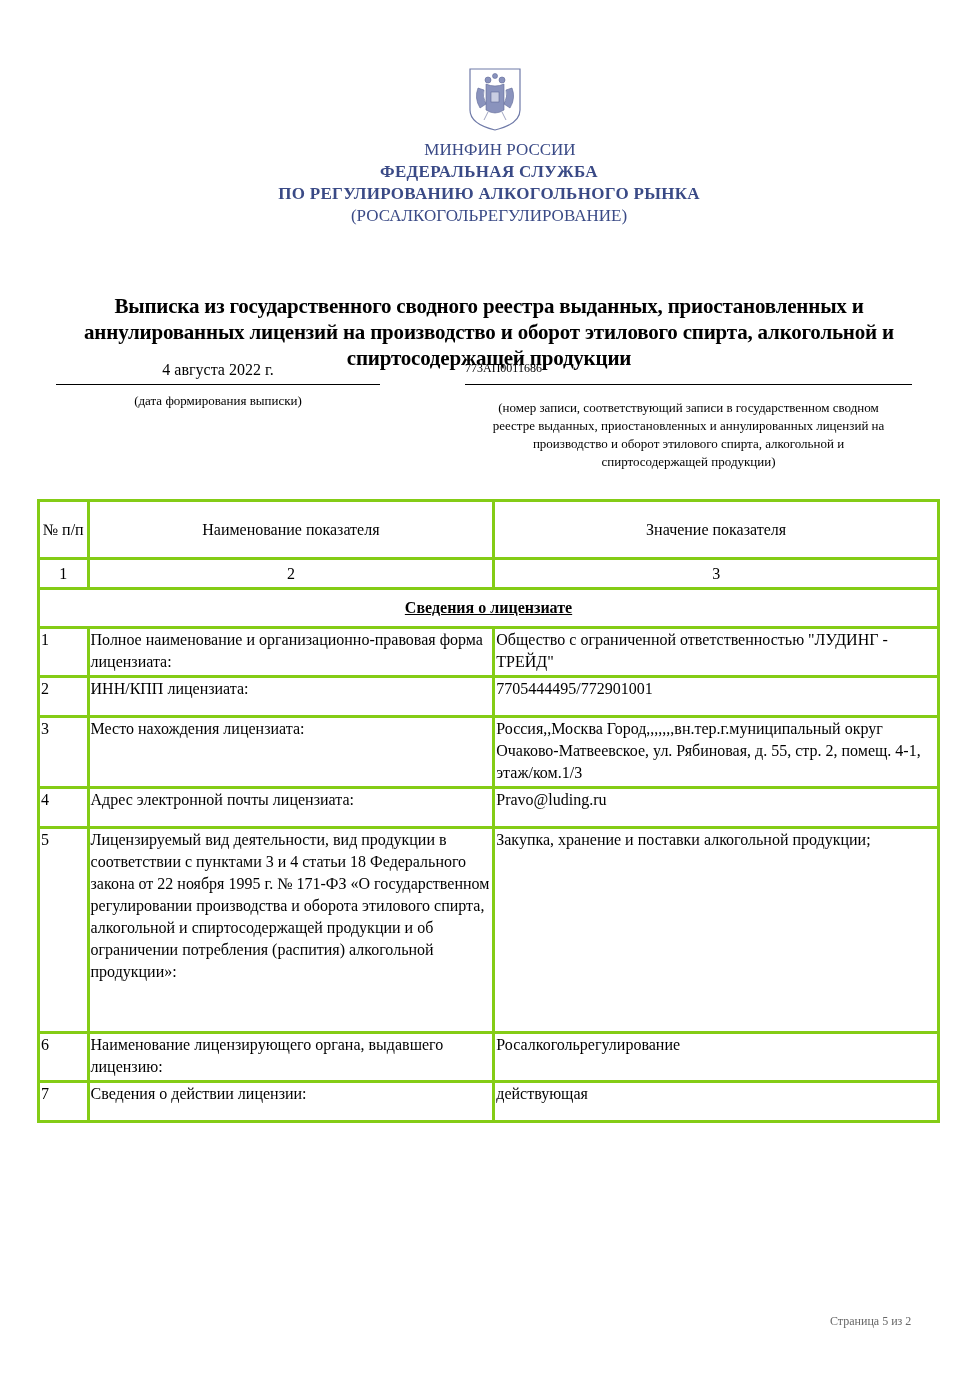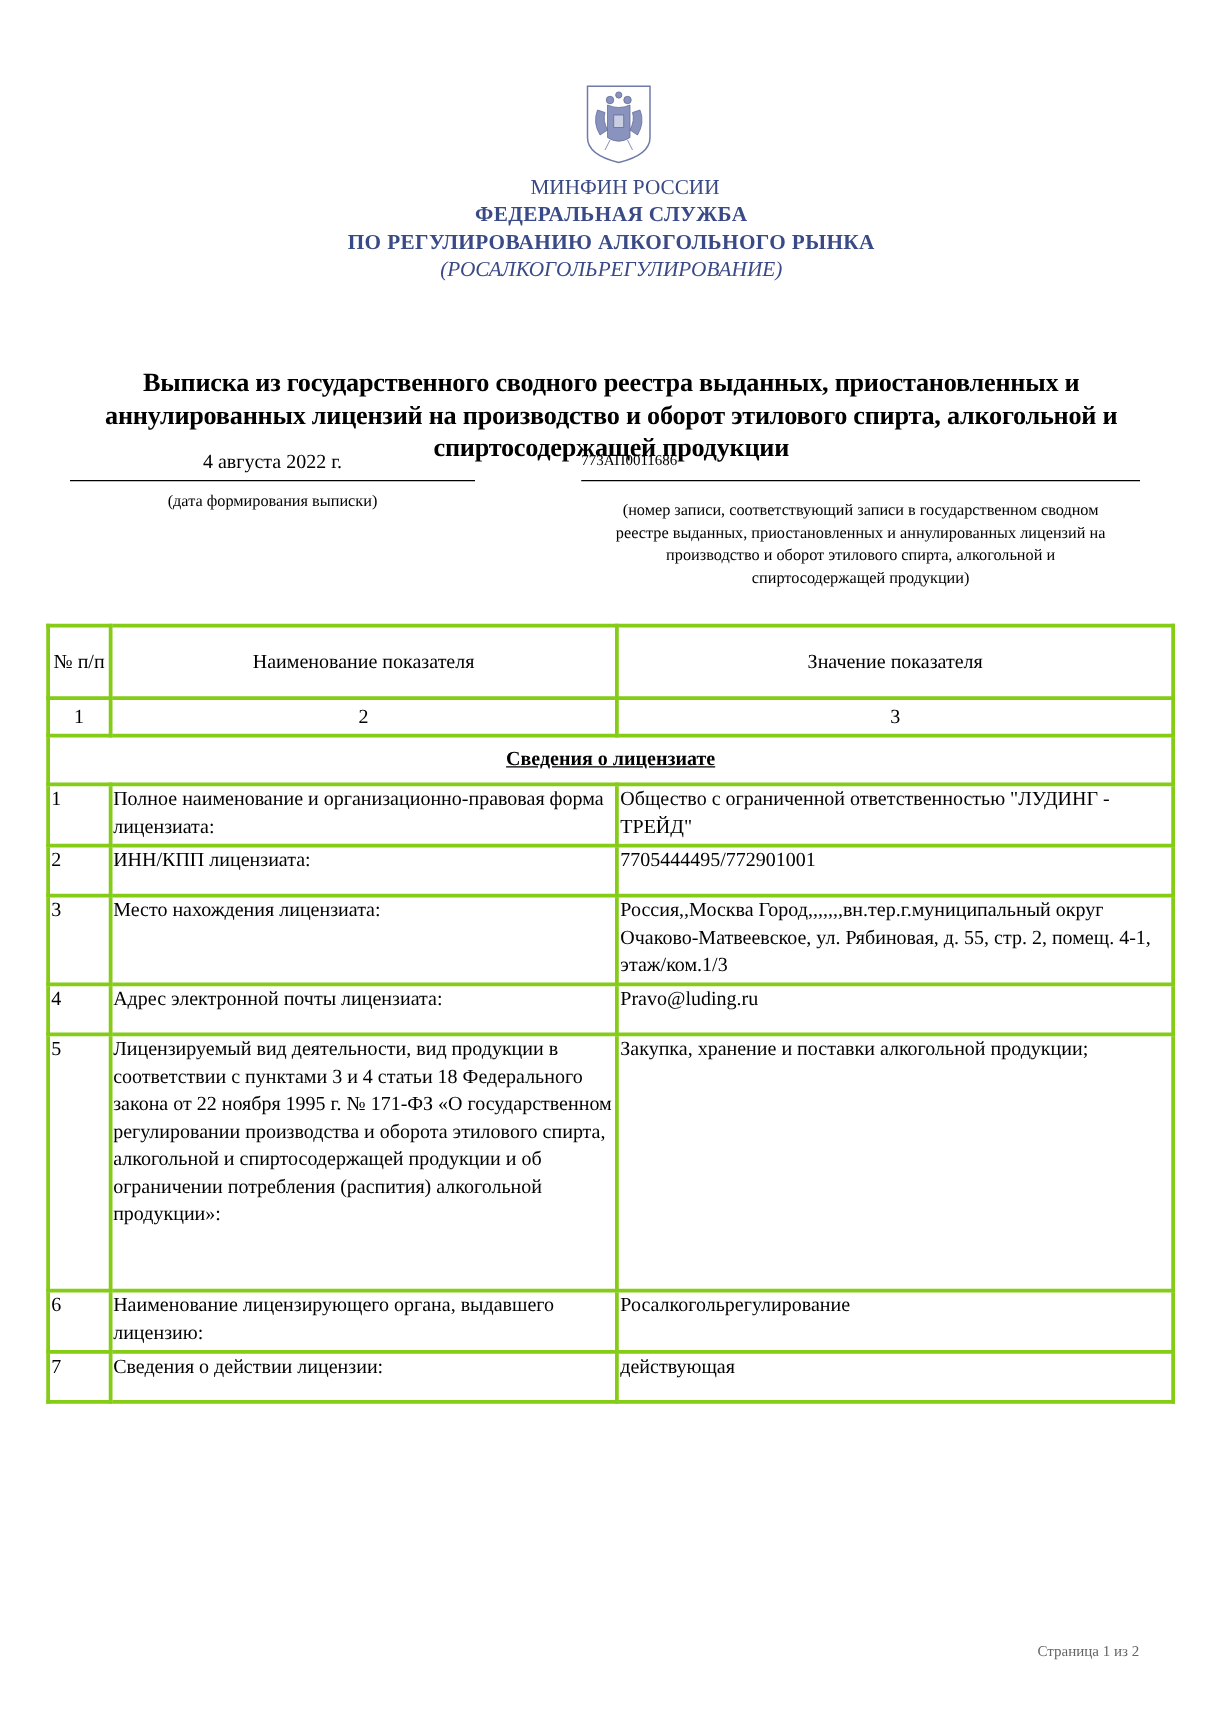--- a/index.html
+++ b/index.html
@@ -4,21 +4,21 @@
 <style>
   html, body { margin: 0; padding: 0; background: #ffffff; }
   body { width: 978px; height: 1386px; position: relative; overflow: hidden;
          font-family: "Liberation Serif", "DejaVu Serif", serif; color: #000; }
   .emblem { position: absolute; left: 466px; top: 66px; width: 58px; height: 66px; }
   .agency { position: absolute; left: 0; width: 978px; text-align: center;
             color: #3a4a86; font-family: "Liberation Serif", serif; }
   .ag1 { top: 140px; font-size: 17px; padding-left: 11px; }
   .ag2 { top: 162px; font-size: 17px; font-weight: bold; letter-spacing: 0.3px; }
   .ag3 { top: 184px; font-size: 17px; font-weight: bold; letter-spacing: 0.3px; }
-  .ag4 { top: 206px; font-size: 17px; font-style: italic; }
+  .ag4 { top: 206px; font-size: 17px; }
   .title { position: absolute; left: 80px; width: 818px; top: 257px; text-align: center;
            font-weight: bold; font-size: 21px; line-height: 26px; letter-spacing: -0.2px; margin-top: 36px; }
   .date-val { position: absolute; left: 56px; width: 324px; top: 361px; text-align: center; font-size: 16px; }
   .date-line { position: absolute; left: 56px; width: 324px; top: 384px; border-top: 1px solid #000; }
   .date-cap { position: absolute; left: 56px; width: 324px; top: 393px; text-align: center; font-size: 13px; }
   .rec-val { position: absolute; left: 465px; width: 447px; top: 361px; text-align: left; font-size: 12px; }
   .rec-line { position: absolute; left: 465px; width: 447px; top: 384px; border-top: 1px solid #000; }
   .rec-cap { position: absolute; left: 480px; width: 417px; top: 399px; text-align: center; font-size: 13px; line-height: 18px; }
   table.main { position: absolute; left: 37px; top: 499px; width: 903px; border-collapse: collapse;
                font-size: 16px; line-height: 22px; }
@@ -116,13 +116,13 @@
     <td>Росалкогольрегулирование</td>
   </tr>
   <tr class="r7">
     <td>7</td>
     <td>Сведения о действии лицензии:</td>
     <td>действующая</td>
   </tr>
 </tbody>
   </table>
 
-<div class="footer">Страница 1 из 2</div>
+<div class="footer">Страница 5 из 2</div>
 
 </body></html>

